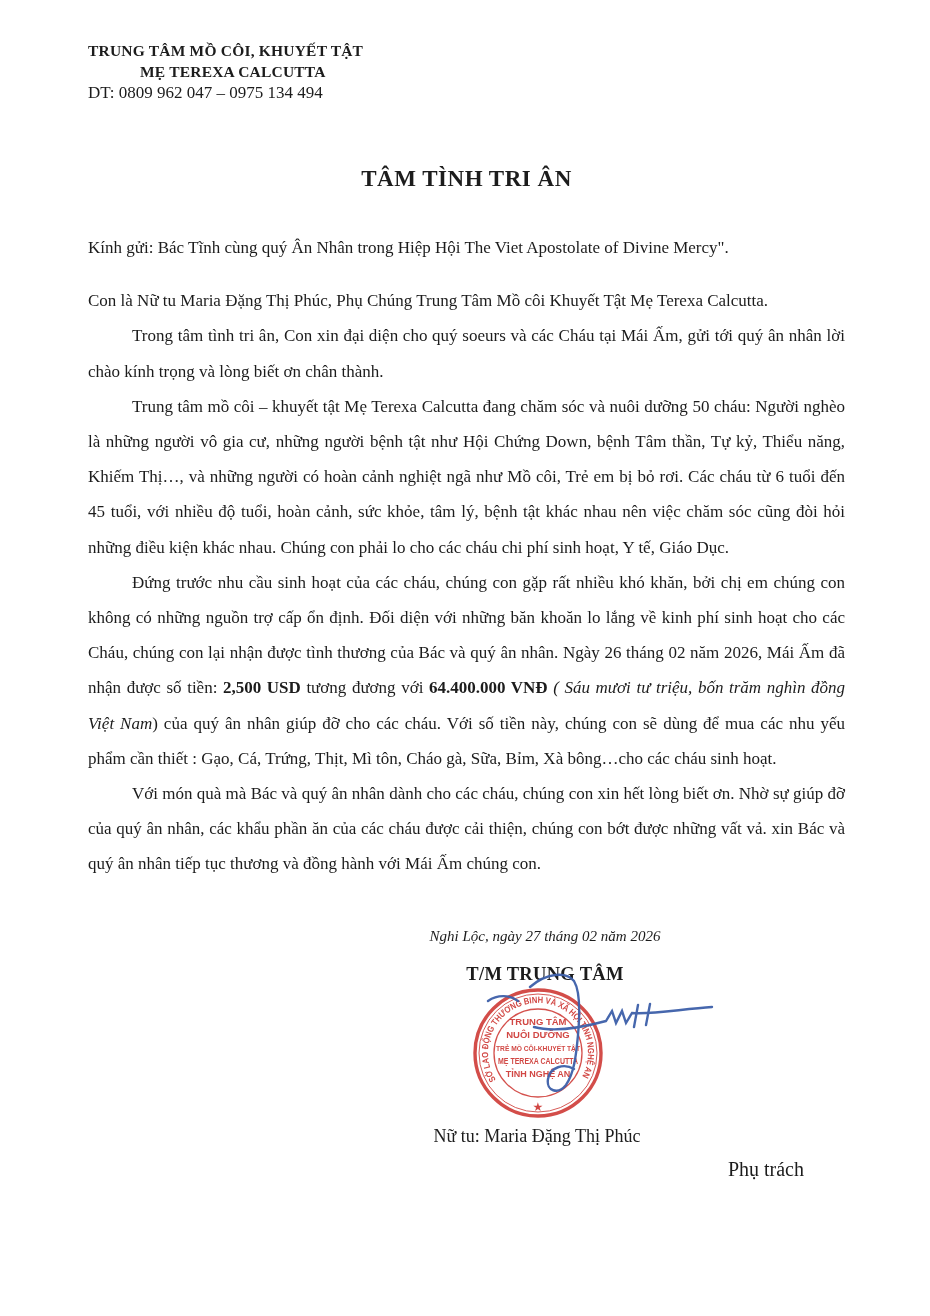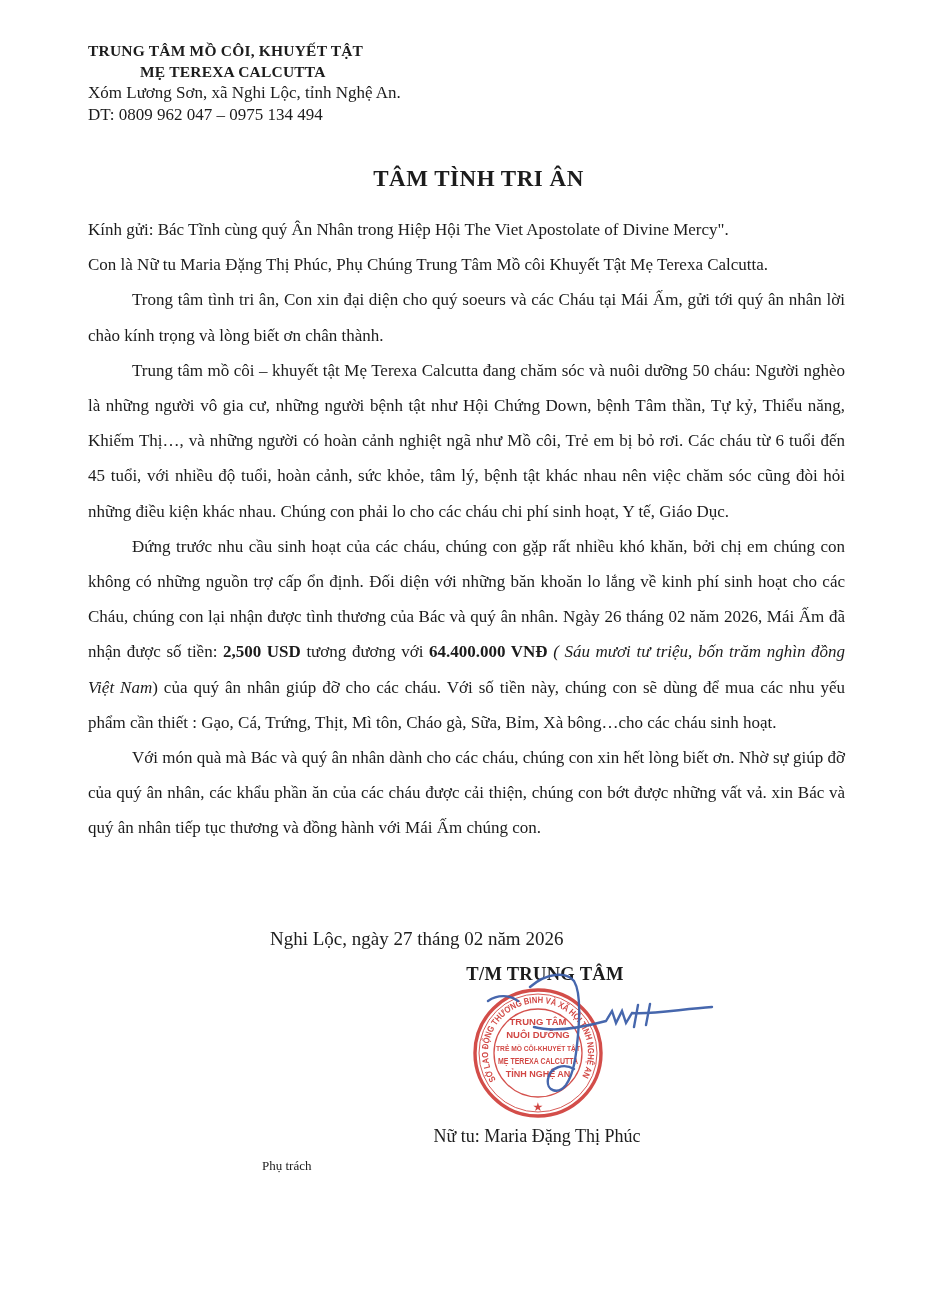--- a/index.html
+++ b/index.html
@@ -18,59 +18,58 @@
     overflow:hidden;
   }
   
   .letterhead{position:absolute;left:88px;top:40px;width:600px;}
   .org1{font-weight:bold;font-size:15.5px;line-height:21px;letter-spacing:.2px;}
   .org2{font-weight:bold;font-size:15.5px;line-height:21px;padding-left:52px;letter-spacing:.2px;}
   .addr,.email-line,.phone{font-size:17px;line-height:21.5px;}
   .email-link{color:var(--link);text-decoration:underline;cursor:pointer;}
   
   .title{
-    position:absolute;left:100px;top:166px;width:757px;margin:0;
+    position:absolute;left:88px;top:166px;width:757px;margin:0;
     text-align:center;font-size:23px;font-weight:bold;letter-spacing:.5px;
   }
   
   .body{position:absolute;left:88px;top:212px;width:757px;}
   .body p{
     margin:0;font-size:17px;line-height:35.2px;
     text-align:justify;text-indent:44px;
   }
-  .body p.no-indent{text-indent:0;}
+  .body p.no-indent{text-indent:0;margin-top:18px;}
   
   .date-line{
     position:absolute;left:270px;top:928px;width:550px;
-    text-align:left;font-size:19px;
+    text-align:center;font-style:italic;font-size:15px;
   }
   .tm{
     position:absolute;left:270px;top:964px;width:550px;
     text-align:center;font-weight:bold;font-size:18.5px;letter-spacing:.3px;
   }
   .stamp-svg{position:absolute;left:438px;top:965px;width:290px;height:172px;}
   .signer-name{
     position:absolute;left:262px;top:1126px;width:550px;
     text-align:center;font-weight:normal;font-size:18px;
   }
   .signer-title{
-    position:absolute;left:262px;top:1158px;width:550px;
-    text-align:left;font-size:13px;
+    position:absolute;left:254px;top:1158px;width:550px;
+    text-align:right;font-size:20px;
   }
   .stamp-text{font-family:"Liberation Sans","DejaVu Sans",sans-serif;font-weight:bold;fill:var(--stamp-red);}
 </style>
 </head>
 <body>
 
 <div class="page">
 
   <header class="letterhead">
     <div class="org1">TRUNG TÂM MỒ CÔI, KHUYẾT TẬT</div>
     <div class="org2">MẸ TEREXA CALCUTTA</div>
-    <div class="addr">Xóm Lương Sơn, xã Nghi Lộc, tỉnh Nghệ An.</div>
     <div class="phone">DT: 0809 962 047 – 0975 134 494</div>
   </header>
 
   <h1 class="title">TÂM TÌNH TRI ÂN</h1>
 
   <main class="body">
     <p class="no-indent">Kính gửi: Bác Tĩnh cùng quý Ân Nhân trong Hiệp Hội The Viet Apostolate of Divine Mercy".</p>
     <p class="no-indent">Con là Nữ tu Maria Đặng Thị Phúc, Phụ Chúng Trung Tâm Mồ côi Khuyết Tật Mẹ Terexa Calcutta.</p>
     <p>Trong tâm tình tri ân, Con xin đại diện cho quý soeurs và các Cháu tại Mái Ấm, gửi tới quý ân nhân lời chào kính trọng và lòng biết ơn chân thành.</p>
     <p>Trung tâm mồ côi – khuyết tật Mẹ Terexa Calcutta đang chăm sóc và nuôi dưỡng 50 cháu: Người nghèo là những người vô gia cư, những người bệnh tật như Hội Chứng Down, bệnh Tâm thần, Tự kỷ, Thiểu năng, Khiếm Thị…, và những người có hoàn cảnh nghiệt ngã như Mồ côi, Trẻ em bị bỏ rơi. Các cháu từ 6 tuổi đến 45 tuổi, với nhiều độ tuổi, hoàn cảnh, sức khỏe, tâm lý, bệnh tật khác nhau nên việc chăm sóc cũng đòi hỏi những điều kiện khác nhau. Chúng con phải lo cho các cháu chi phí sinh hoạt, Y tế, Giáo Dục.</p>

